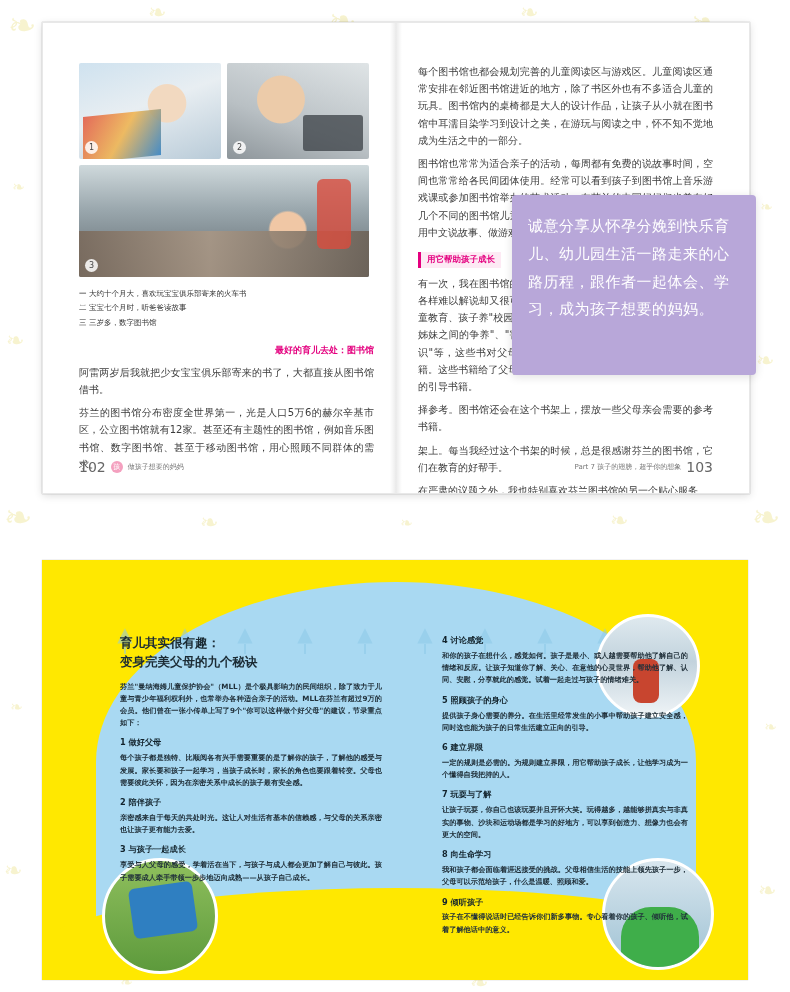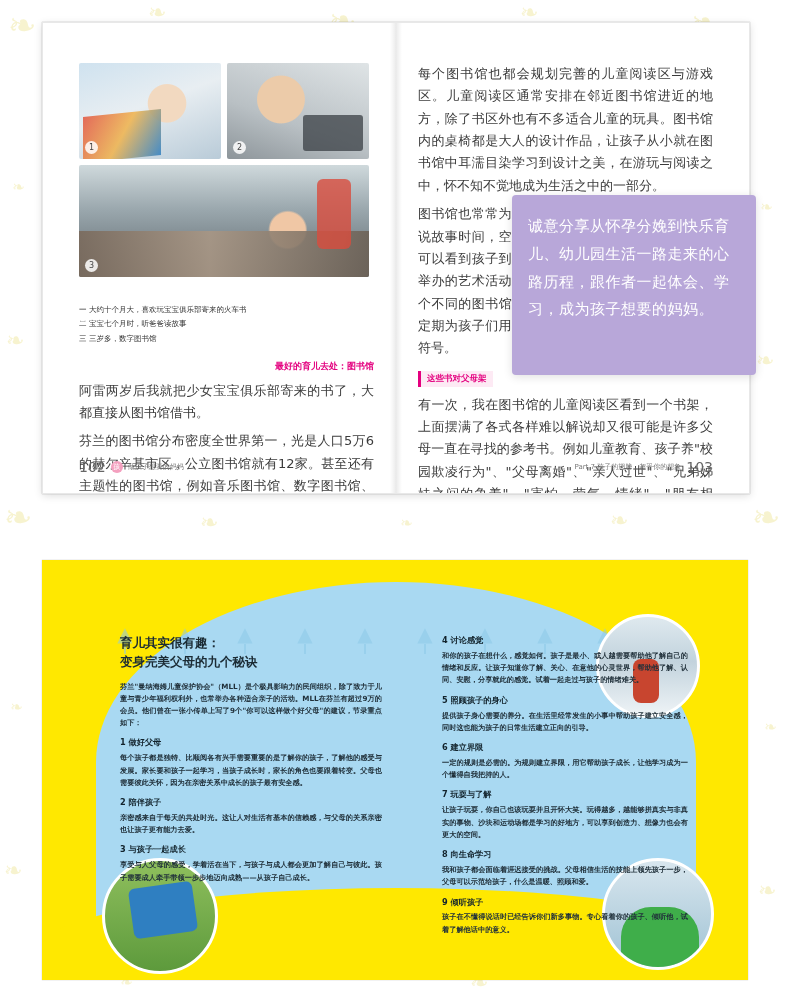--- a/index.html
+++ b/index.html
@@ -135,37 +135,37 @@
     content: "";
     position: absolute;
     right: 18px; top: 14px;
     width: 34px; height: 70px;
     background: #d94c3d;
     border-radius: 6px;
     opacity: .8;
   }
 
   .caption-list {
-    margin-top: 26px;
+    margin-top: 10px;
     font-size: 7.5px;
     color: #333;
     line-height: 1.9;
   }
   .caption-list div { white-space: nowrap; }
 
   .sec-head-pink {
     margin-top: 14px;
     font-size: 9px;
     font-weight: bold;
     color: #e4007f;
     text-align: right;
   }
   .body-cn {
     margin-top: 7px;
-    font-size: 13px;
+    font-size: 10px;
     line-height: 1.72;
     color: #3b3b3b;
     text-align: justify;
   }
   .body-cn p { margin: 0 0 6px 0; }
 
   .page-foot {
     position: absolute;
     bottom: 18px;
     font-size: 7px;
@@ -410,21 +410,21 @@
       <span>做孩子想要的妈妈</span>
     </div>
   </div>
 
   <div class="page-right">
     <div class="body-cn" style="margin-top:0">
       <p>每个图书馆也都会规划完善的儿童阅读区与游戏区。儿童阅读区通常安排在邻近图书馆进近的地方，除了书区外也有不多适合儿童的玩具。图书馆内的桌椅都是大人的设计作品，让孩子从小就在图书馆中耳濡目染学习到设计之美，在游玩与阅读之中，怀不知不觉地成为生活之中的一部分。</p>
       <p>图书馆也常常为适合亲子的活动，每周都有免费的说故事时间，空间也常常给各民间团体使用。经常可以看到孩子到图书馆上音乐游戏课或参加图书馆举办的艺术活动。在芬兰的中国妈妈们也曾在好几个不同的图书馆儿童区举办过"中文故事屋"活动，定期为孩子们用中文说故事、做游戏甚至认识注音符号。</p>
     </div>
 
-    <div class="sec-head-box">这些书对父母架</div>
+    <div class="sec-head-box">用它帮助孩子成长</div>
 
     <div class="body-cn">
       <p>有一次，我在图书馆的儿童阅读区看到一个书架，上面摆满了各式各样难以解说却又很可能是许多父母一直在寻找的参考书。例如儿童教育、孩子养"校园欺凌行为"、"父母离婚"、"亲人过世"、"兄弟姊妹之间的争养"、"害怕、劳气、情绪"、"朋友相处"、"身体的认识"等，这些书对父母架、发脾气"、"生活习惯"等议题的引导书籍。这些书籍给了父母亲很多的爱与关心他人"、"生活习惯"等议题的引导书籍。</p>
       <p>择参考。图书馆还会在这个书架上，摆放一些父母亲会需要的参考书籍。</p>
       <p>架上。每当我经过这个书架的时候，总是很感谢芬兰的图书馆，它们在教育的好帮手。</p>
       <p>在严肃的议题之外，我也特别喜欢芬兰图书馆的另一个贴心服务。</p>
       <p>建议中就列出了20多个主题分类，每个主题下大概有十几本书可以借阅。</p>
       <p>从政府送的宝宝读本开始，阿雷开始适应图书馆的服务。这里的孩子确实从小就在自然地与书共处，跟着书中的人物一起长大。这一切，让我觉得芬兰的确重视阅读，并相信书与之谜的力量从幸福开始。</p>
     </div>
 

